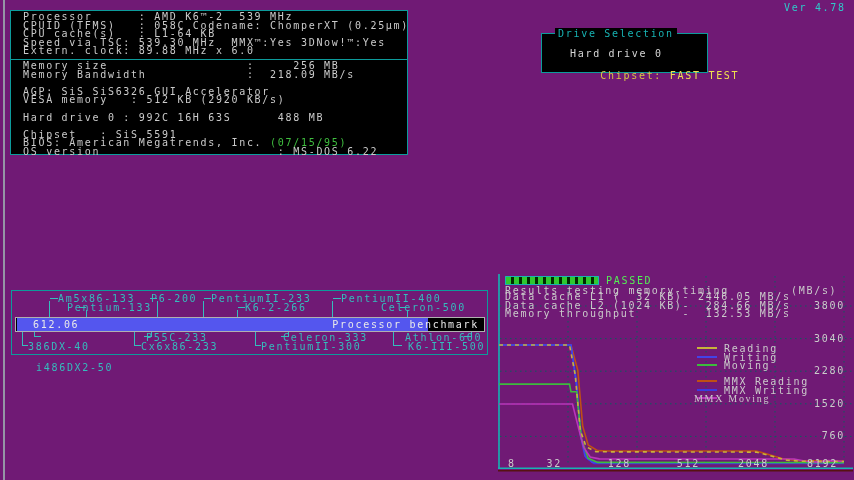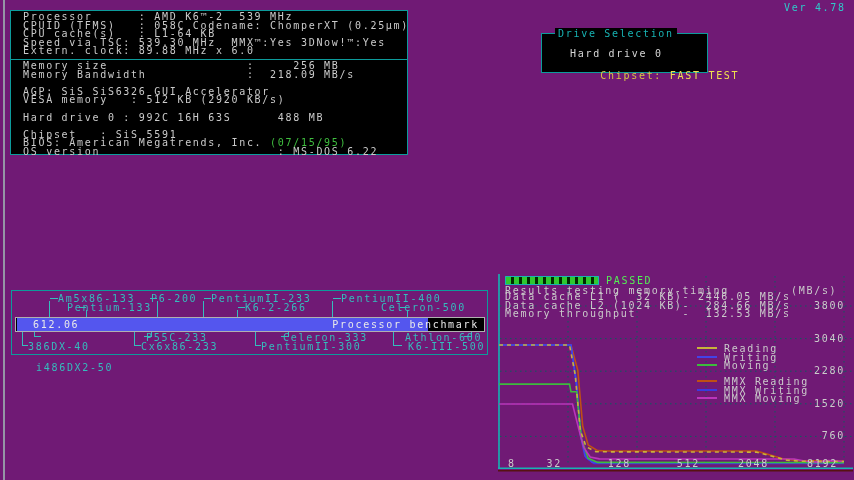--- a/index.html
+++ b/index.html
@@ -162,14 +162,14 @@
     <div class="legend-label" style="left: 724px; top: 343px;">Reading</div>
     <div class="legend-swatch" style="left: 697px; top: 355.7px; background: rgb(67, 67, 232);"></div>
     <div class="legend-label" style="left: 724px; top: 351.7px;">Writing</div>
     <div class="legend-swatch" style="left: 697px; top: 364.4px; background: rgb(61, 187, 61);"></div>
     <div class="legend-label" style="left: 724px; top: 360.4px;">Moving</div>
     <div class="legend-swatch" style="left: 697px; top: 380px; background: rgb(191, 79, 20);"></div>
     <div class="legend-label" style="left: 724px; top: 376px;">MMX Reading</div>
     <div class="legend-swatch" style="left: 697px; top: 388.7px; background: rgb(58, 58, 224);"></div>
     <div class="legend-label" style="left: 724px; top: 384.7px;">MMX Writing</div>
     <div class="legend-swatch" style="left: 697px; top: 397.4px; background: rgb(187, 53, 187);"></div>
-    <div class="legend-label" style="left: 724px; top: 393.4px;">MMX Moving</div>
+    <div class="legend-label" style="left: 694px; top: 393.4px; font-family: Liberation Serif, serif;">MMX Moving</div>
   </div>
 
 </body></html>

